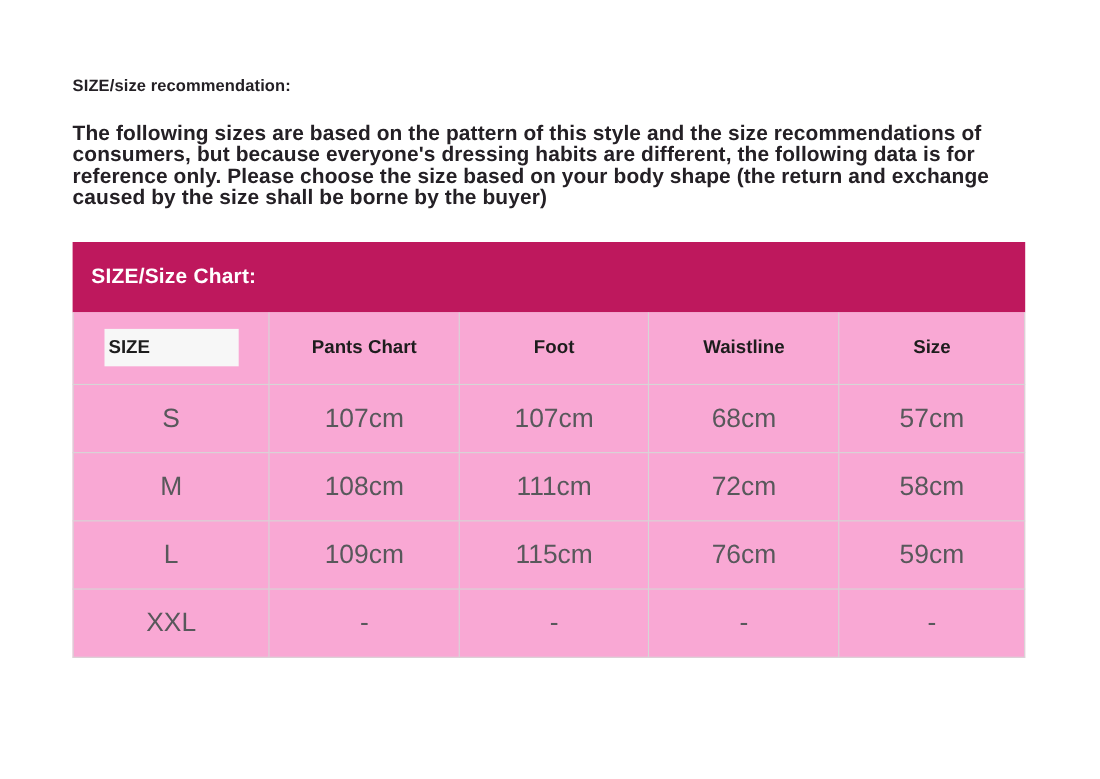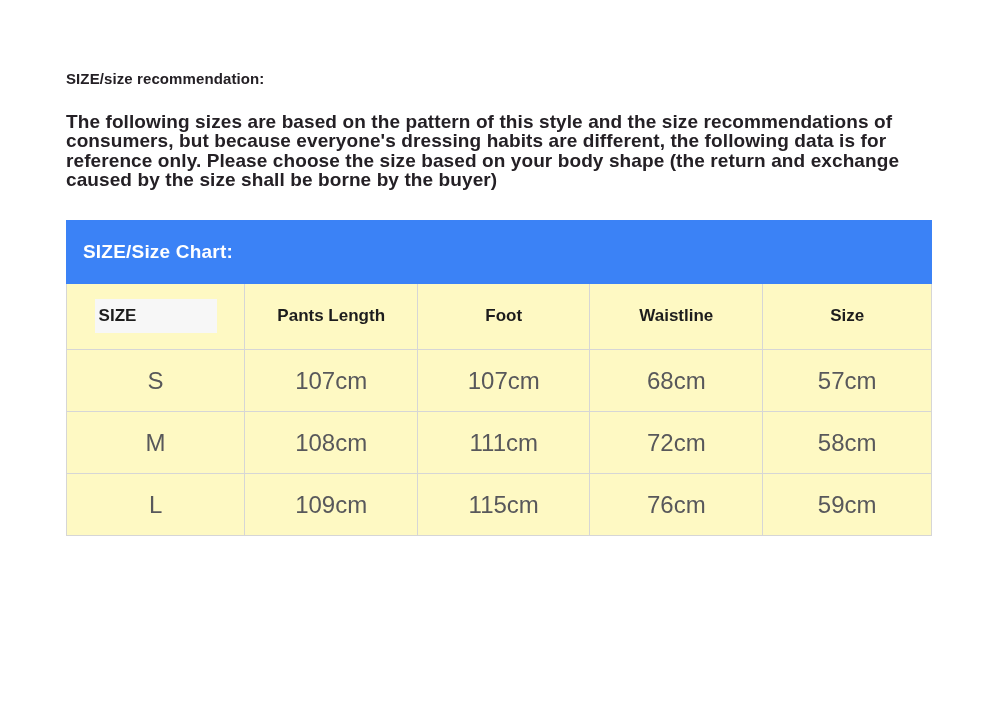--- a/index.html
+++ b/index.html
@@ -47,21 +47,21 @@
   .chart-title-bar span {
     color: #ffffff;
     font-size: 19px;
     font-weight: bold;
     letter-spacing: 0.2px;
   }
   table.size-table {
     width: 100%;
     border-collapse: collapse;
     table-layout: fixed;
-    background: #fef9c3;
+    background: #f9a8d4;
   }
   table.size-table col.c1 { width: 20.6%; }
   table.size-table col.c2 { width: 20.0%; }
   table.size-table col.c3 { width: 19.9%; }
   table.size-table col.c4 { width: 20.0%; }
   table.size-table col.c5 { width: 19.5%; }
   table.size-table th,
   table.size-table td {
     border: 1px solid #d6d6d6;
     text-align: center;
@@ -93,38 +93,38 @@
 
 <div class="page">
   <div class="content">
 
     <div class="page-heading">SIZE/size recommendation:</div>
 
     <p class="page-desc">The following sizes are based on the pattern of this style and the size recommendations of consumers, but because everyone's dressing habits are different, the following data is for reference only. Please choose the size based on your body shape (the return and exchange caused by the size shall be borne by the buyer)</p>
 
     <div class="chart-wrap">
 
-      <div class="chart-title-bar" style="background: #3b82f6;">
+      <div class="chart-title-bar" style="background: #be185d;">
         <span>SIZE/Size Chart:</span>
       </div>
 
       <table class="size-table">
         <colgroup>
           <col class="c1">
             <col class="c2">
             <col class="c3">
             <col class="c4">
             <col class="c5">
         </colgroup>
         <thead>
           <tr>
             <th>
               <span class="size-hl">SIZE</span>
             </th>
-            <th>Pants Length</th>
+            <th>Pants Chart</th>
             <th>Foot</th>
             <th>Waistline</th>
             <th>Size</th>
           </tr>
         </thead>
         <tbody>
           <tr>
             <td>S</td>
             <td>107cm</td>
             <td>107cm</td>
@@ -138,18 +138,25 @@
             <td>72cm</td>
             <td>58cm</td>
           </tr>
           <tr>
             <td>L</td>
             <td>109cm</td>
             <td>115cm</td>
             <td>76cm</td>
             <td>59cm</td>
           </tr>
+          <tr>
+            <td>XXL</td>
+            <td>-</td>
+            <td>-</td>
+            <td>-</td>
+            <td>-</td>
+          </tr>
         </tbody>
       </table>
 
     </div>
   </div>
 </div>
 
 </body></html>

